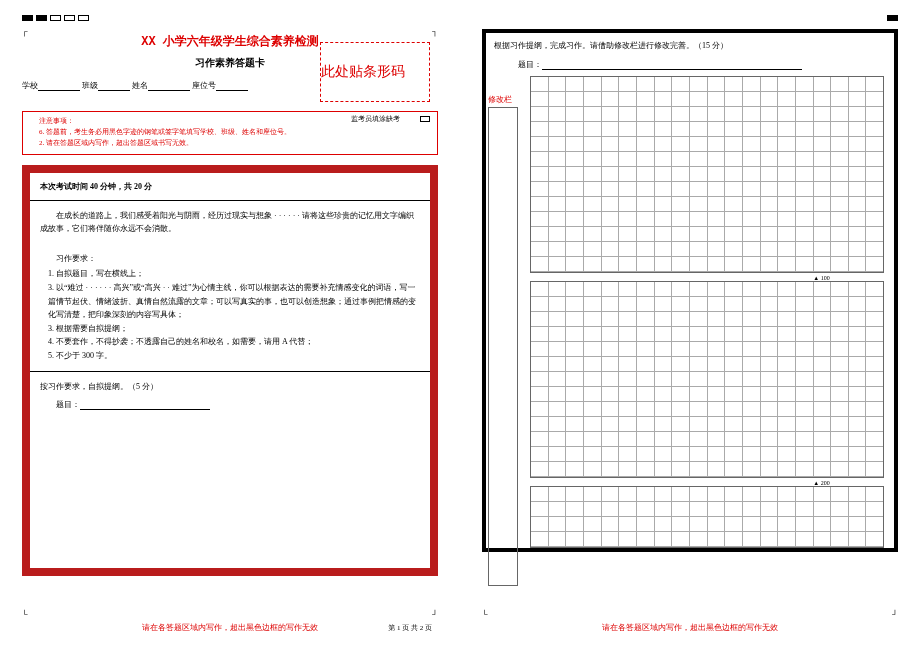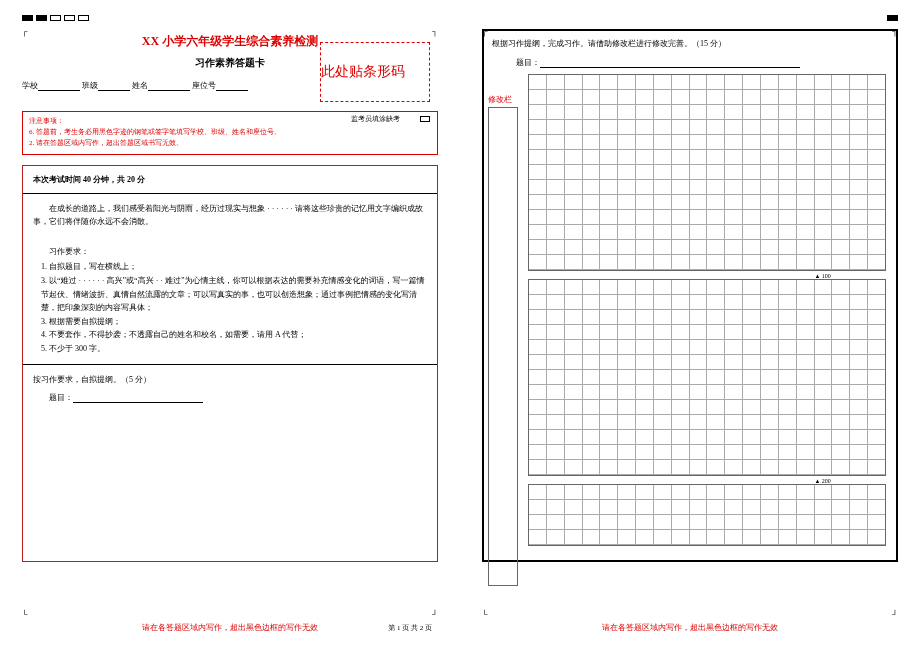--- a/index.html
+++ b/index.html
@@ -5,32 +5,32 @@
 *{box-sizing:border-box;margin:0;padding:0}
 body{background:#fff;font-family:"SimSun","宋体",serif;font-size:9px;color:#000;width:920px;height:651px;display:flex;position:relative}
 .page{width:460px;height:651px;padding:15px 22px 18px;position:relative}
 .markers{display:flex;align-items:center;gap:3px;margin-bottom:4px}
 .blk{width:11px;height:6px;background:#000}
 .blkw{width:11px;height:6px;border:1px solid #000}
 .markers-r{display:flex;justify-content:flex-end;gap:3px;margin-bottom:4px}
 .corner{position:absolute;font-size:8px;font-weight:bold}
 .tl{top:27px;left:22px}.tr{top:27px;right:22px}
 .bl{bottom:32px;left:22px}.br{bottom:32px;right:22px}
-.title-red{color:#d00;font-weight:bold;font-size:12px;text-align:center;margin:12px 0 6px;font-family:Liberation Serif, serif}
+.title-red{color:#d00;font-weight:bold;font-size:12px;text-align:center;margin:12px 0 6px;font-family:Liberation Mono, monospace}
 .subtitle{text-align:center;font-size:10px;font-weight:bold;margin-bottom:10px;font-family:"KaiTi","楷体",serif}
 .info-line{font-size:8px;margin:4px 0 6px}
 .info-line span{display:inline-block}
 .ul{border-bottom:1px solid #000;display:inline-block;height:10px;vertical-align:bottom}
-.red-box{border:1px solid #d00;padding:4px 6px;margin-top:20px}
+.red-box{border:1px solid #d00;padding:4px 16px;margin-top:20px}
 .red-text{color:#d00;font-size:7px;line-height:1.6}
 .barcode{border:1px dashed #d00;position:absolute;top:42px;right:30px;width:110px;height:60px;display:flex;align-items:center;}
 .barcode-text{color:#d00;font-size:14px;font-family:"SimSun",serif}
 .mark-row{position:absolute;top:114px;right:30px;font-size:7px;display:flex;align-items:center;gap:20px}
 .chkbox{width:10px;height:6px;border:1px solid #000;display:inline-block}
-.main-box{border:1px solid #b91c1c;margin-top:4px;padding:8px 10px}
+.main-box{border:8px solid #b91c1c;margin-top:4px;padding:8px 10px}
 .instr-title{font-size:8px;font-weight:bold;margin-bottom:6px}
 .para{font-size:8px;line-height:1.7;text-indent:2em;margin-bottom:6px}
 .para-ni{font-size:8px;line-height:1.7;margin-bottom:2px}
 .req-list{font-size:8px;line-height:1.7;margin-left:1em}
 .divline{border-top:1px solid #000;margin:8px -10px}
 .topic-line{font-size:8px;margin:6px 0 0 2em}
 .footer-red{color:#d00;font-size:8px;text-align:center;position:absolute;bottom:18px;left:0;right:0}
 .footer-r{position:absolute;bottom:18px;right:28px;font-size:7px}
 
 .p2head{font-size:8px;margin:2px 0 8px}
@@ -38,21 +38,21 @@
 .grid-wrap{border:1px solid #666}
 .grow{display:flex;height:15px}
 .gcell{flex:1;border-right:1px solid #aaa;border-bottom:1px solid #aaa}
 .gcell:last-child{border-right:none}
 .correction-col{position:absolute;left:28px;top:94px;width:30px}
 .corr-label{color:#d00;font-size:8px;writing-mode:horizontal-tb;margin-bottom:2px}
 .corr-box{border:1px solid #666;height:479px;width:30px}
 .grid-area{margin-left:36px;margin-right:2px}
 .wc{font-size:6px;margin:2px 0 0 80%}
 .spacer-box{height:150px}
-.p2-outer{border:2px solid #000000;padding:5px 8px 14px;margin-top:8px}
+.p2-outer{border:4px solid #000000;padding:5px 8px 0;margin-top:8px}
 </style>
 </head>
 <body>
 
 <div class="page">
   <div class="markers">
     <span class="blk"></span>
       <span class="blk"></span>
       <span class="blkw"></span>
       <span class="blkw"></span>

